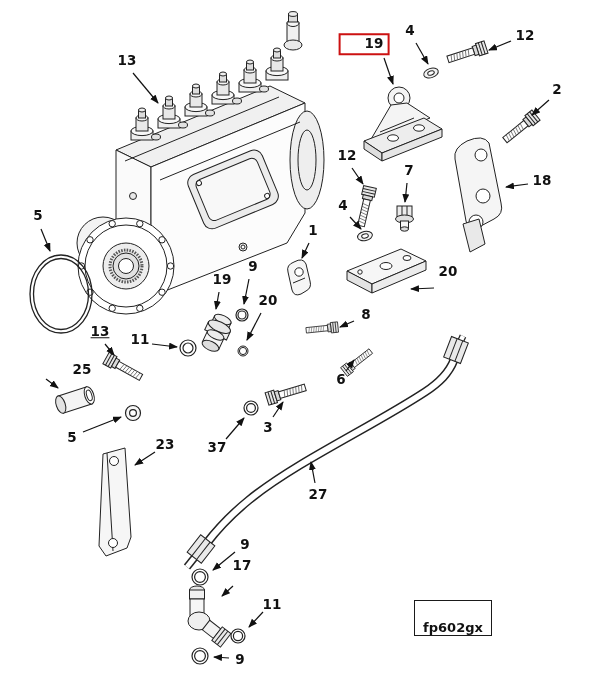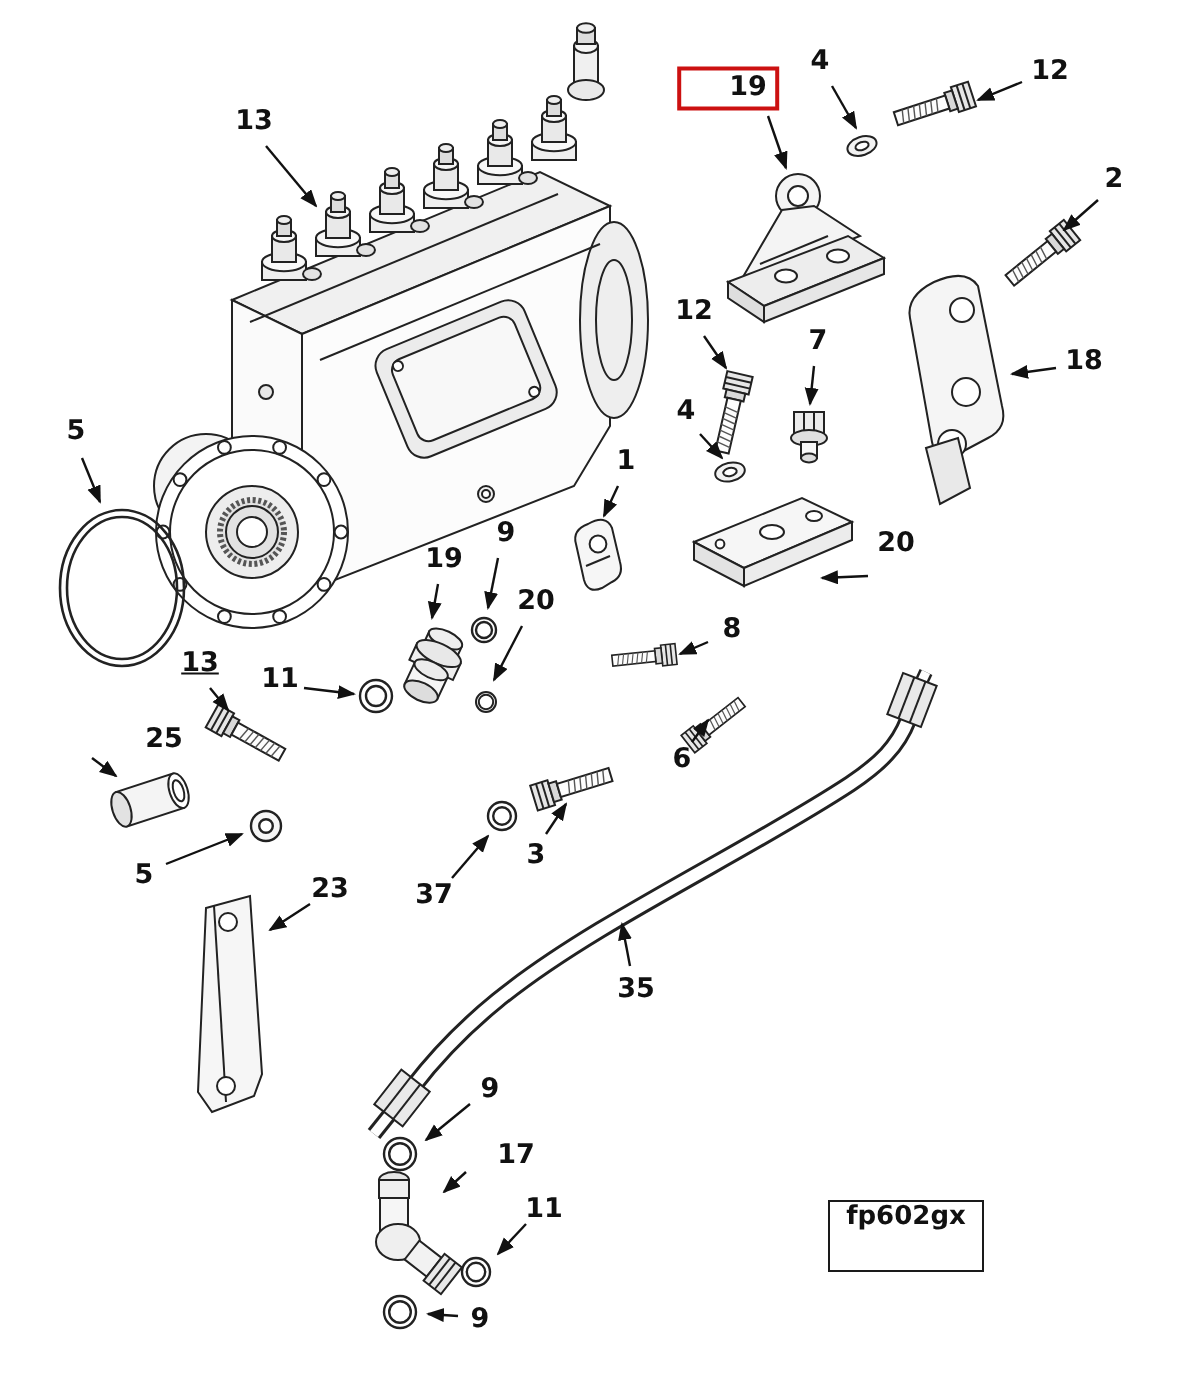--- a/index.html
+++ b/index.html
@@ -11,21 +11,21 @@
   .stage svg.layer { position:absolute; left:0; top:0; }
   #callout-layer { position:absolute; inset:0; pointer-events:none; }
   .callout {
     position:absolute; transform:translate(-50%,-50%);
     font-weight:bold; font-size:13.5px; color:#111; line-height:1;
     padding:2px 4px; pointer-events:auto; background:transparent;
   }
   .callout.hl { border:2px solid var(--hl,#cc1111); }
   .footer-box {
     position:absolute; left:414px; top:600px; width:78px; height:36px;
-    border:1.5px solid #1a1a1a; display:flex; align-items:flex-start; justify-content:center;
+    border:1.5px solid #1a1a1a; display:flex; align-items:flex-end; justify-content:center;
     font-weight:bold; font-size:13px; color:#111; background:#fff;
   }
   #arrow-svg line { stroke:#111; stroke-width:1.2; }
 </style>
 </head>
 <body>
 
 <div class="stage">
 
   <svg id="art" class="layer" width="600" height="692" viewBox="0 0 600 692">
@@ -343,23 +343,23 @@
       <div class="callout" style="left: 268px; top: 301px;">20</div>
       <div class="callout" style="left: 366px; top: 315px;">8</div>
       <div class="callout" style="left: 100px; top: 332px; text-decoration: underline;">13</div>
       <div class="callout" style="left: 140px; top: 340px;">11</div>
       <div class="callout" style="left: 38px; top: 370px; margin-left: 44px;">25</div>
       <div class="callout" style="left: 72px; top: 438px;">5</div>
       <div class="callout" style="left: 341px; top: 380px;">6</div>
       <div class="callout" style="left: 268px; top: 428px;">3</div>
       <div class="callout" style="left: 217px; top: 448px;">37</div>
       <div class="callout" style="left: 165px; top: 445px;">23</div>
-      <div class="callout" style="left: 318px; top: 495px;">35</div>
+      <div class="callout" style="left: 318px; top: 495px;">27</div>
       <div class="callout" style="left: 245px; top: 545px;">9</div>
-      <div class="callout" style="left: 242px; top: 578px; margin-left: 16px;">17</div>
+      <div class="callout" style="left: 242px; top: 566px;">17</div>
       <div class="callout" style="left: 272px; top: 605px;">11</div>
       <div class="callout" style="left: 240px; top: 660px;">9</div>
     </div>
 
   <div class="footer-box">
     <span>fp602gx</span>
   </div>
 </div>
 
 </body></html>

